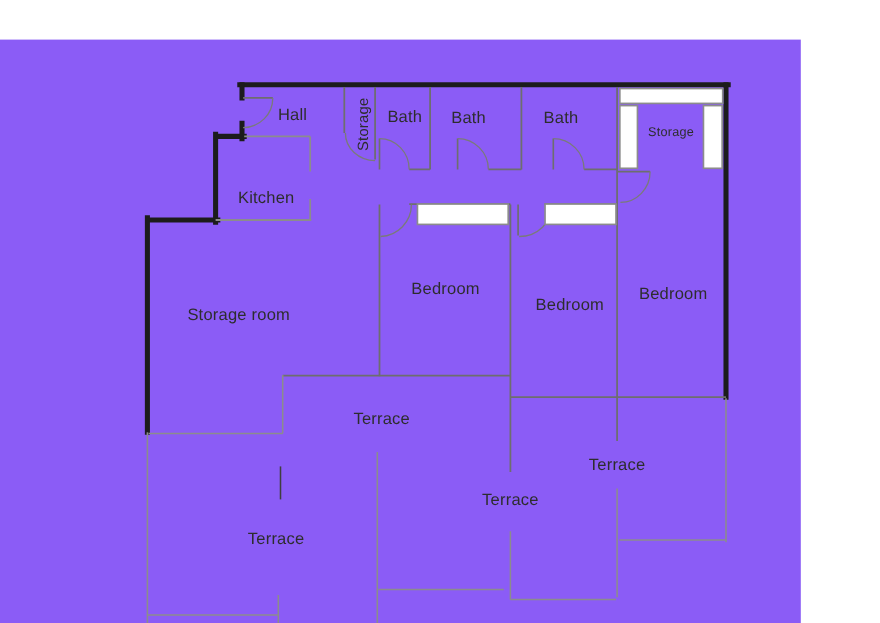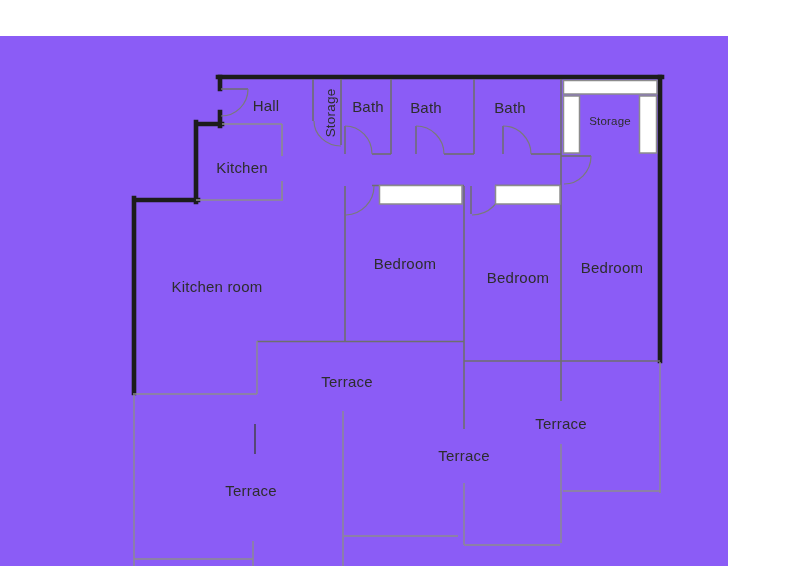--- a/index.html
+++ b/index.html
@@ -105,27 +105,27 @@
       <path d="M 563 455 H 660"></path>
       <path d="M 660 326 V 457"></path>
     </g>
 
     <g fill="none" stroke-width="1.4" stroke="#3f3f3f">
       <path d="M 255 388 V 418"></path>
     </g>
   </svg>
 
   <div class="lbl" style="left:266px; top:69px;">Hall</div>
-  <div class="lbl" style="left:242px; top:131px;">Kitchen</div>
+  <div class="lbl" style="left:242px; top:144px;">Kitchen</div>
   <div class="lbl vertical" style="left:330px; top:77px;">Storage</div>
   <div class="lbl" style="left:368px; top:70px;">Bath</div>
   <div class="lbl" style="left:426px; top:71px;">Bath</div>
   <div class="lbl" style="left:510px; top:71px;">Bath</div>
   <div class="lbl small" style="left:610px; top:85px;">Storage</div>
-  <div class="lbl" style="left:217px; top:250px;">Kitchen room</div>
+  <div class="lbl" style="left:217px; top:250px;">Storage room</div>
   <div class="lbl" style="left:405px; top:227px;">Bedroom</div>
   <div class="lbl" style="left:518px; top:241px;">Bedroom</div>
   <div class="lbl" style="left:612px; top:231px;">Bedroom</div>
   <div class="lbl" style="left:347px; top:345px;">Terrace</div>
   <div class="lbl" style="left:251px; top:454px;">Terrace</div>
   <div class="lbl" style="left:464px; top:419px;">Terrace</div>
   <div class="lbl" style="left:561px; top:387px;">Terrace</div>
 
 </div>
 

